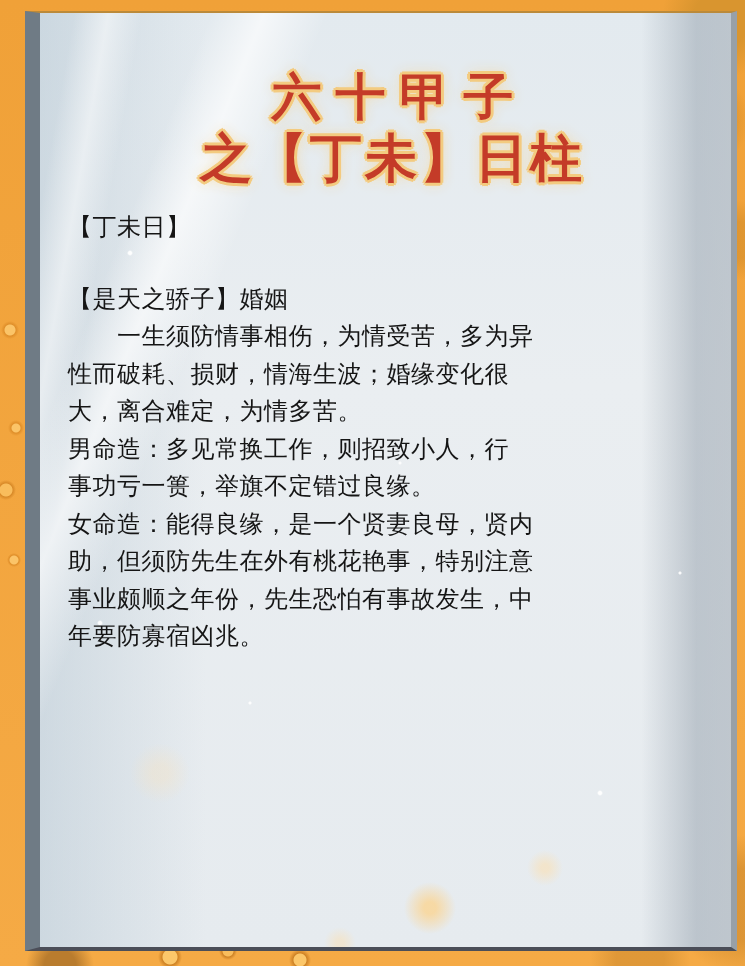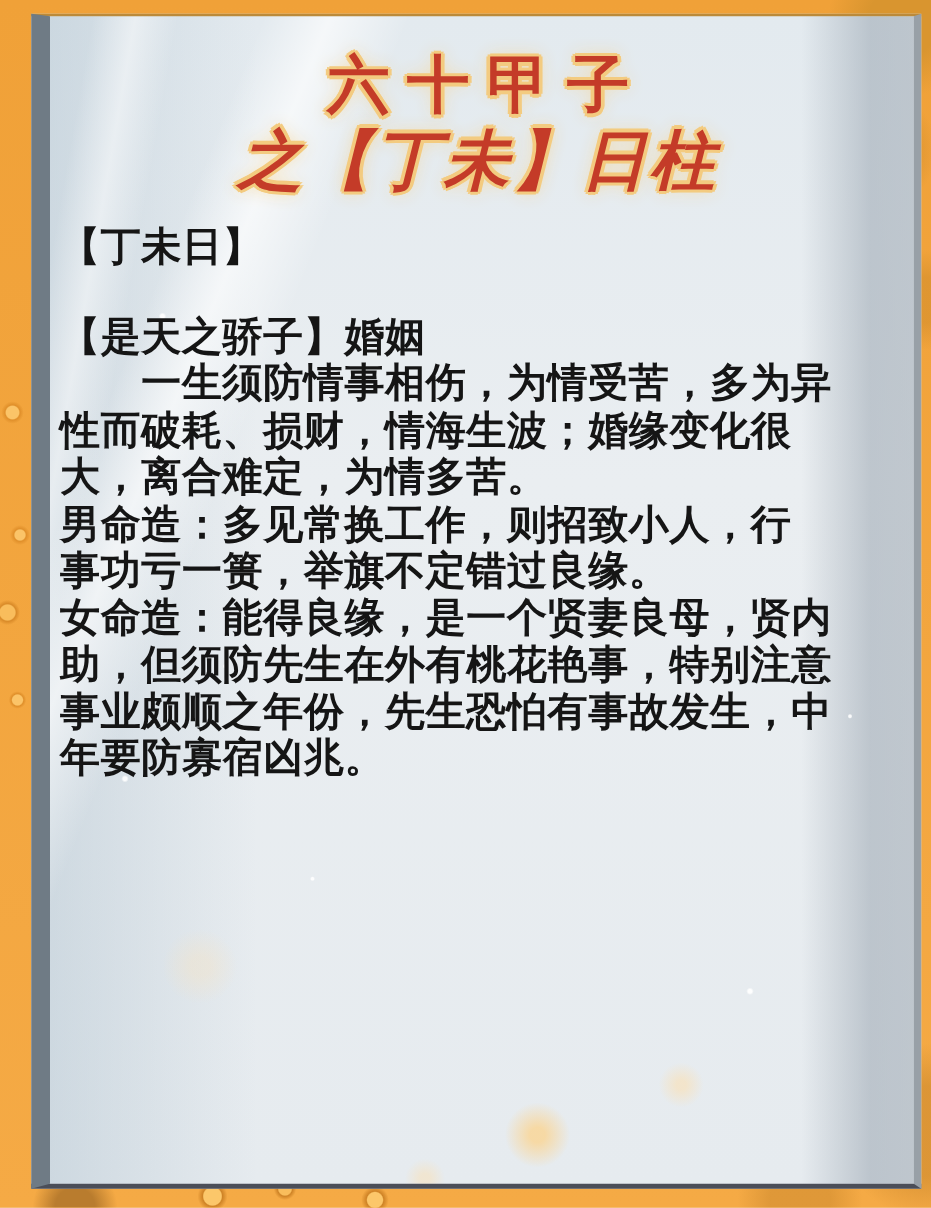--- a/index.html
+++ b/index.html
@@ -57,34 +57,34 @@
       linear-gradient(112deg, rgba(255,255,255,0) 16%, rgba(255,255,255,0.65) 21%, rgba(255,255,255,0) 27%),
       linear-gradient(100deg, rgba(255,255,255,0) 4%, rgba(255,255,255,0.5) 8%, rgba(255,255,255,0) 12%),
       
       linear-gradient(90deg, rgba(168,188,202,0.40) 0, rgba(168,188,202,0) 24%),
       
       linear-gradient(90deg, rgba(0,0,0,0) 87%, rgba(146,158,170,0.50) 95%, rgba(158,168,178,0.55) 100%),
       
       linear-gradient(180deg, #e3eaef 0, #eaeef1 40%, #e6ebef 100%);
   }
 
-  .content { position:absolute; inset:0; padding:0 14px 0 8px; }
+  .content { position:absolute; inset:0; padding:0 14px 0 28px;margin-top:29px; }
 
   .title-block { margin-top:26px; text-align:center; }
   .title-l1, .title-l2 {
     font-weight:bold; color:#c43b28;
     text-shadow:
       -2px -2px 0 #f3cb80, 2px -2px 0 #f3cb80, -2px 2px 0 #f3cb80, 2px 2px 0 #f3cb80,
       -3px 0 0 #f3cb80, 3px 0 0 #f3cb80, 0 -3px 0 #f3cb80, 0 3px 0 #f3cb80,
       0 0 14px rgba(247,213,147,0.95);
   }
   .title-l1 { font-size:50px; line-height:58px; letter-spacing:14px; text-indent:14px; }
-  .title-l2 { font-size:52px; line-height:60px; letter-spacing:3px; margin-top:2px;font-style:italic; }
+  .title-l2 { font-size:52px; line-height:60px; letter-spacing:3px; margin-top:2px; }
 
-  .section { color:#151515; font-weight:700; font-size:32px; line-height:37.5px; letter-spacing:0.5px; }
+  .section { color:#151515; font-weight:400; font-size:24px; line-height:37.5px; letter-spacing:0.5px; }
   .section-1 { margin-top:20px; }
   .section-2 { margin-top:34px; }
   .heading { white-space:nowrap; }
   .body-lines { white-space:pre-line; }
 </style>
 </head>
 <body>
 
 <div class="frame">
   <div class="panel">

